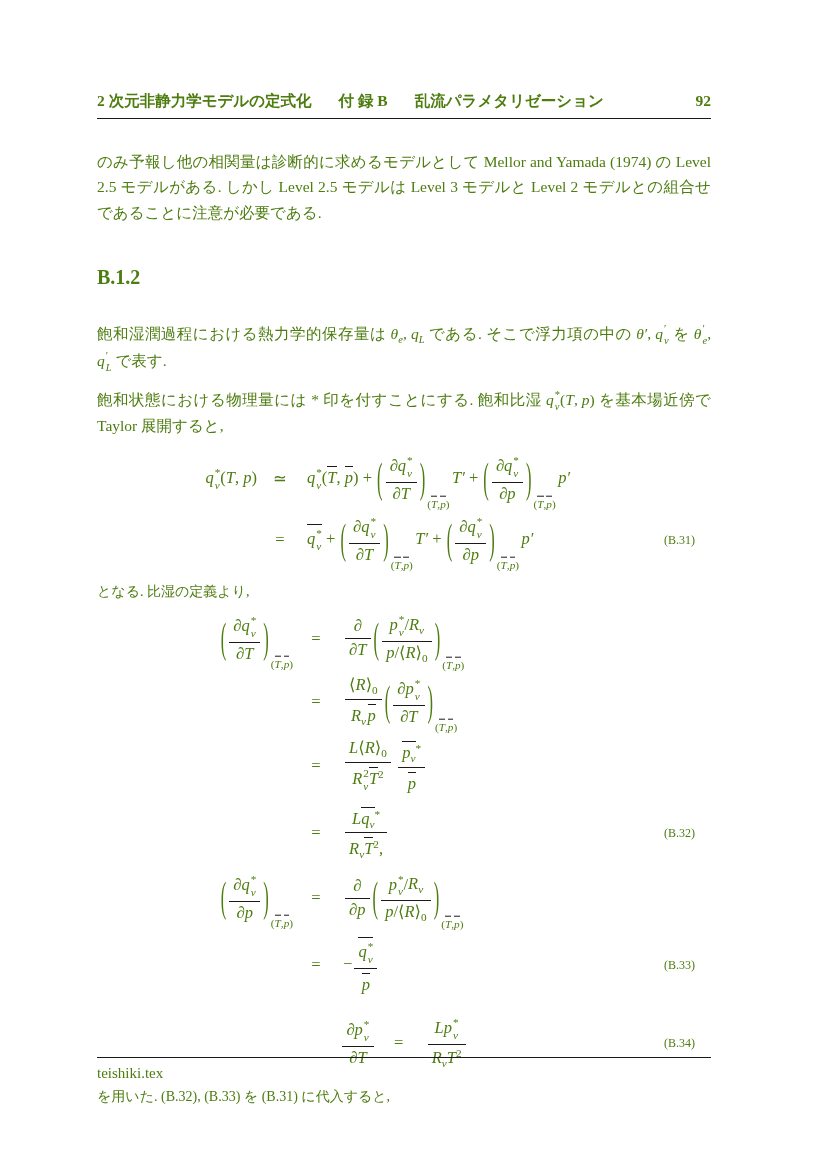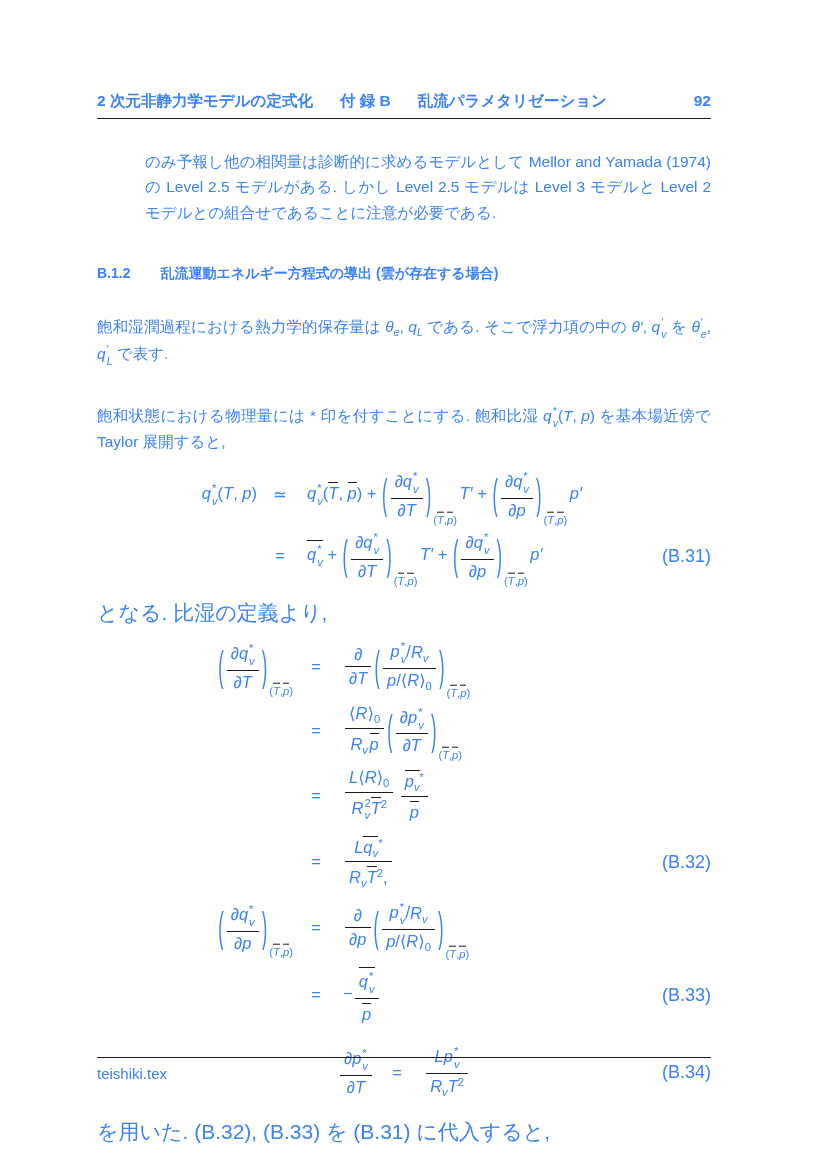--- a/index.html
+++ b/index.html
@@ -1,60 +1,60 @@
 <!DOCTYPE html>
 <html><head>
 <meta charset="utf-8">
 <style>
   html,body{margin:0;padding:0;background:#ffffff;}
   .page{
     position:relative;
     width:826px;height:1169px;
-    background:#ffffff;color:#3b82f6;
-    font-family:Liberation Sans, sans-serif;
+    background:#ffffff;color:#4d7c0f;
+    font-family:Liberation Serif, serif;
     box-sizing:border-box;
     padding:92px 115px 0 97px;
     overflow:hidden;
   }
   
   .header{
     display:flex;align-items:baseline;
     font-weight:bold;font-size:15.5px;line-height:1.15;
     border-bottom:1.5px solid #1a1a1a;
     padding-bottom:8px;
   }
   .header .hpart{margin-right:27px;white-space:nowrap;}
   .header .pageno{margin-left:auto;margin-right:0;}
   
   .para{
     font-size:15.5px;line-height:1.64;text-align:justify;
     margin:0;
   }
-  .para1{margin-top:30px;margin-left:48px;}
+  .para1{margin-top:30px;}
   .section-heading{
     display:flex;align-items:baseline;
-    font-size:14px;font-weight:bold;line-height:1.2;
+    font-size:20px;font-weight:bold;line-height:1.2;
     margin-top:40px;
   }
   .section-heading .hnum{margin-right:30px;}
   .para2{margin-top:32px;}
-  .para3{margin-top:36px;}
-  .text-line{font-size:21px;line-height:1.64;margin:6px 0 0;}
+  .para3{margin-top:12px;}
+  .text-line{font-size:14px;line-height:1.64;margin:6px 0 0;}
   
   .eq{font-size:16.5px;margin:10px 0;}
   .eqrow{
     display:flex;align-items:center;position:relative;
     padding:5px 0;min-height:34px;
   }
   .eql{width:var(--lw,160px);flex:none;display:flex;justify-content:flex-end;align-items:center;}
   .eqrel{width:46px;flex:none;text-align:center;}
   .eqr{display:flex;align-items:center;padding-left:4px;}
   .eqnum{
-    position:absolute;right:0;top:50%;transform:translateY(-50%);
-    font-size:18px;
+    position:absolute;right:16px;top:50%;transform:translateY(-50%);
+    font-size:12px;
   }
   .eq-center .eqrow{justify-content:center;}
   .eq-center .eql{width:auto;}
   
   .mrow{display:inline-block;white-space:nowrap;}
   .mi{font-style:italic;white-space:pre;}
   .mu{white-space:pre;}
   .msp{display:inline-block;}
   .mfrac{display:inline-block;vertical-align:middle;text-align:center;margin:0 .12em;}
   .mnum{display:block;padding:.04em .25em .12em;border-bottom:1px solid #1a1a1a;line-height:1.15;}
@@ -88,21 +88,20 @@
     <span class="hpart">2 次元非静力学モデルの定式化</span>
     <span class="hpart">付 録 B</span>
     <span class="hpart">乱流パラメタリゼーション</span>
     <span class="pageno">92</span>
   </div>
 
   <p class="para para1">のみ予報し他の相関量は診断的に求めるモデルとして Mellor and Yamada (1974) の Level 2.5 モデルがある. しかし Level 2.5 モデルは Level 3 モデルと Level 2 モデルとの組合せであることに注意が必要である.</p>
 
   <div class="section-heading">
     <span class="hnum">B.1.2</span>
-    <span>乱流運動エネルギー方程式の導出 (雲が存在する場合)</span>
   </div>
 
   <p class="para para2">飽和湿潤過程における熱力学的保存量は <span class="rmath"><span class="mrow"><span class="mi">θ</span><span class="msub"><span class="mi">e</span></span></span></span>, <span class="rmath"><span class="mrow"><span class="mi">q</span><span class="msub"><span class="mi">L</span></span></span></span> である. そこで浮力項の中の <span class="rmath"><span class="mi">θ′</span></span>, <span class="rmath"><span class="mrow"><span class="mi">q</span><span class="mstack">
             <span class="mssr"><span class="mu">′</span></span>
             <span class="mssr"><span class="mi">v</span></span>
           </span></span></span> を <span class="rmath"><span class="mrow"><span class="mi">θ</span><span class="mstack">
             <span class="mssr"><span class="mu">′</span></span>
             <span class="mssr"><span class="mi">e</span></span>
           </span></span></span>, <span class="rmath"><span class="mrow"><span class="mi">q</span><span class="mstack">
             <span class="mssr"><span class="mu">′</span></span>

